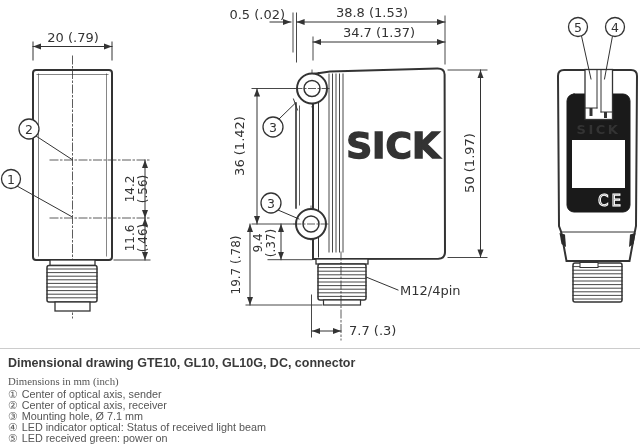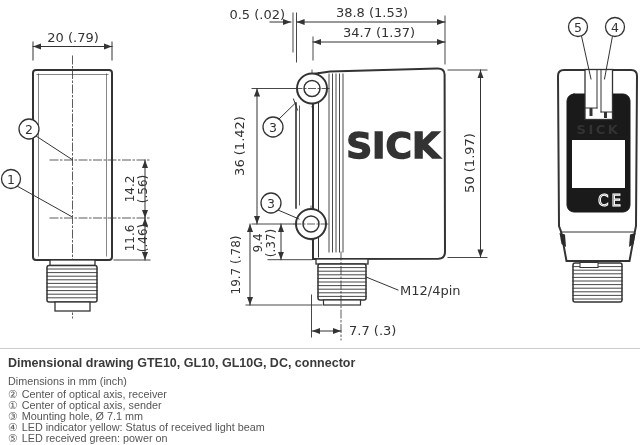--- a/index.html
+++ b/index.html
@@ -6,21 +6,21 @@
   .page{position:relative;width:640px;height:445px;background:#fff;overflow:hidden;
         font-family:"Liberation Sans",sans-serif;}
   .drawing-wrap{position:absolute;left:0;top:0;width:640px;height:348px;}
   svg text{font-family:"DejaVu Sans",sans-serif;fill:#333;}
   svg .dtxt{font-size:13px;}
   svg .dtxt-s{font-size:12px;}
   svg .ctxt{font-size:12.5px;}
   .footer{position:absolute;left:0;top:348px;width:640px;height:97px;
           border-top:1px solid #ccc;background:#fff;box-sizing:border-box;padding:7px 8px 0 8px;}
   .footer-title{font-size:12.5px;font-weight:bold;color:#3a3a3a;margin:0 0 6px 0;}
-  .footer-note{font-size:10.8px;color:#555;margin:0 0 1px 0;line-height:11.5px;}
+  .footer-note{font-size:10.8px;color:#555;margin:0 0 1px 0;line-height:11.5px;font-family:Liberation Serif, serif;}
   .legend{margin:0;padding:0;list-style:none;}
   .legend li{font-size:10.8px;color:#555;line-height:11.2px;margin:0;white-space:nowrap;}
   .legend .sym{margin-right:4px;}
 </style>
 </head>
 <body>
 
 <div class="page">
   <div class="drawing-wrap">
     <svg width="640" height="348" viewBox="0 0 640 348">
@@ -194,20 +194,20 @@
           <rect x="580" y="262.5" width="18" height="5" fill="#fff" stroke="#333" stroke-width="1"></rect>
         </g>
       </g>
     </svg>
   </div>
 
   <div class="footer">
     <p class="footer-title">Dimensional drawing GTE10, GL10, GL10G, DC, connector</p>
     <p class="footer-note">Dimensions in mm (inch)</p>
     <ul class="legend">
+      <li><span class="sym">①</span><span>Center of optical axis, sender</span></li>
       <li><span class="sym">②</span><span>Center of optical axis, receiver</span></li>
-      <li><span class="sym">①</span><span>Center of optical axis, sender</span></li>
       <li><span class="sym">③</span><span>Mounting hole, Ø 7.1 mm</span></li>
-      <li><span class="sym">④</span><span>LED indicator yellow: Status of received light beam</span></li>
+      <li><span class="sym">④</span><span>LED indicator optical: Status of received light beam</span></li>
       <li><span class="sym">⑤</span><span>LED received green: power on</span></li>
     </ul>
   </div>
 </div>
 
 </body></html>

